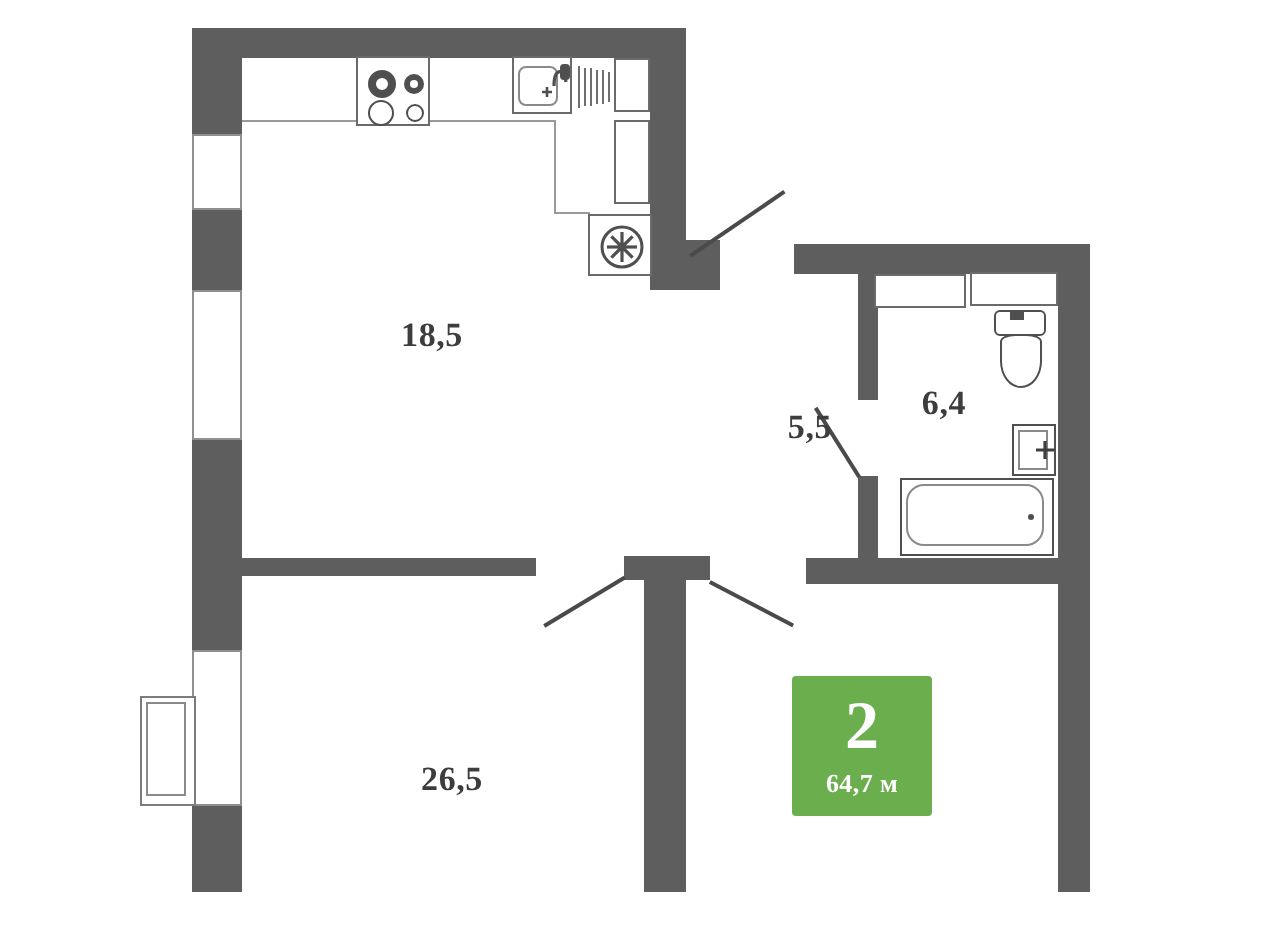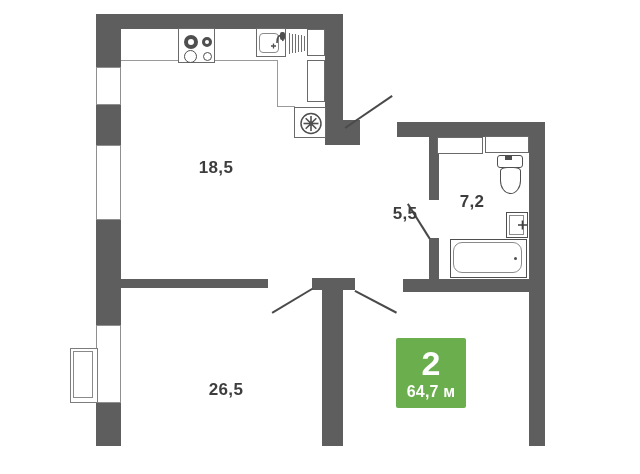--- a/index.html
+++ b/index.html
@@ -1,31 +1,31 @@
 <!DOCTYPE html>
 <html><head>
 <meta charset="utf-8">
 <style>
   html,body{margin:0;padding:0;background:#fff;}
   .plan{position:relative;width:640px;height:446px;background:#ffffff;overflow:hidden;
-        font-family:Liberation Sans, sans-serif;}
+        font-family:Liberation Serif, serif;}
   .wall{position:absolute;background:#5e5e5e;}
   .win{position:absolute;background:#fff;border:1px solid #8f8f8f;box-sizing:border-box;}
   .tline{position:absolute;background:#9a9a9a;}
   .fixbox{position:absolute;background:#fff;border:1px solid #6a6a6a;box-sizing:border-box;}
   .inner{position:absolute;background:#fff;border:1px solid #8a8a8a;box-sizing:border-box;}
   .circ{position:absolute;border-radius:50%;background:#fff;box-sizing:border-box;border:1.5px solid #4f4f4f;}
   .door{position:absolute;height:1.6px;background:#4a4a4a;transform-origin:0 50%;}
   .rlabel{position:absolute;transform:translate(-50%,-50%);font-size:17px;font-weight:600;
           color:#3d3d3d;letter-spacing:.3px;white-space:nowrap;}
   .badge{position:absolute;left:396px;top:338px;width:70px;height:70px;background:#6bae4e;
          border-radius:2px;display:flex;flex-direction:column;align-items:center;
          justify-content:center;color:#fff;}
   .badge .num{font-size:34px;font-weight:700;line-height:1;}
-  .badge .area{font-size:16px;font-weight:600;margin-top:3px;letter-spacing:.2px;}
+  .badge .area{font-size:13px;font-weight:600;margin-top:3px;letter-spacing:.2px;}
   .mark{position:absolute;background:#4f4f4f;}
   svg{position:absolute;overflow:visible;}
 </style>
 </head>
 <body>
 
 <div class="plan">
 
   <div class="wall" style="left:96px;top:14px;width:247px;height:15px;"></div>
   <div class="wall" style="left:96px;top:14px;width:25px;height:53px;"></div>
@@ -118,21 +118,21 @@
   <div class="door" style="left:408px;top:203px;width:41px;transform:rotate(57.8deg);"></div>
   <div class="door" style="left:272px;top:312px;width:47px;transform:rotate(-31deg);"></div>
   <div class="door" style="left:355px;top:290px;width:47px;transform:rotate(27.6deg);"></div>
 
   <svg style="left:216px;top:467px;" width="14" height="7" viewBox="0 0 14 7">
     <path d="M1 2 L10 4 L4 7" fill="none" stroke="#4a4a4a" stroke-width="1.5"></path>
   </svg>
 
   <div class="rlabel" style="left:216px;top:168px;">18,5</div>
   <div class="rlabel" style="left:377px;top:214px;margin-left:28px;">5,5</div>
-  <div class="rlabel" style="left:472px;top:202px;">7,2</div>
+  <div class="rlabel" style="left:472px;top:202px;">6,4</div>
   <div class="rlabel" style="left:226px;top:390px;">26,5</div>
 
   <div class="badge">
     <div class="num">2</div>
     <div class="area">64,7 м</div>
   </div>
 
 </div>
 
 </body></html>

